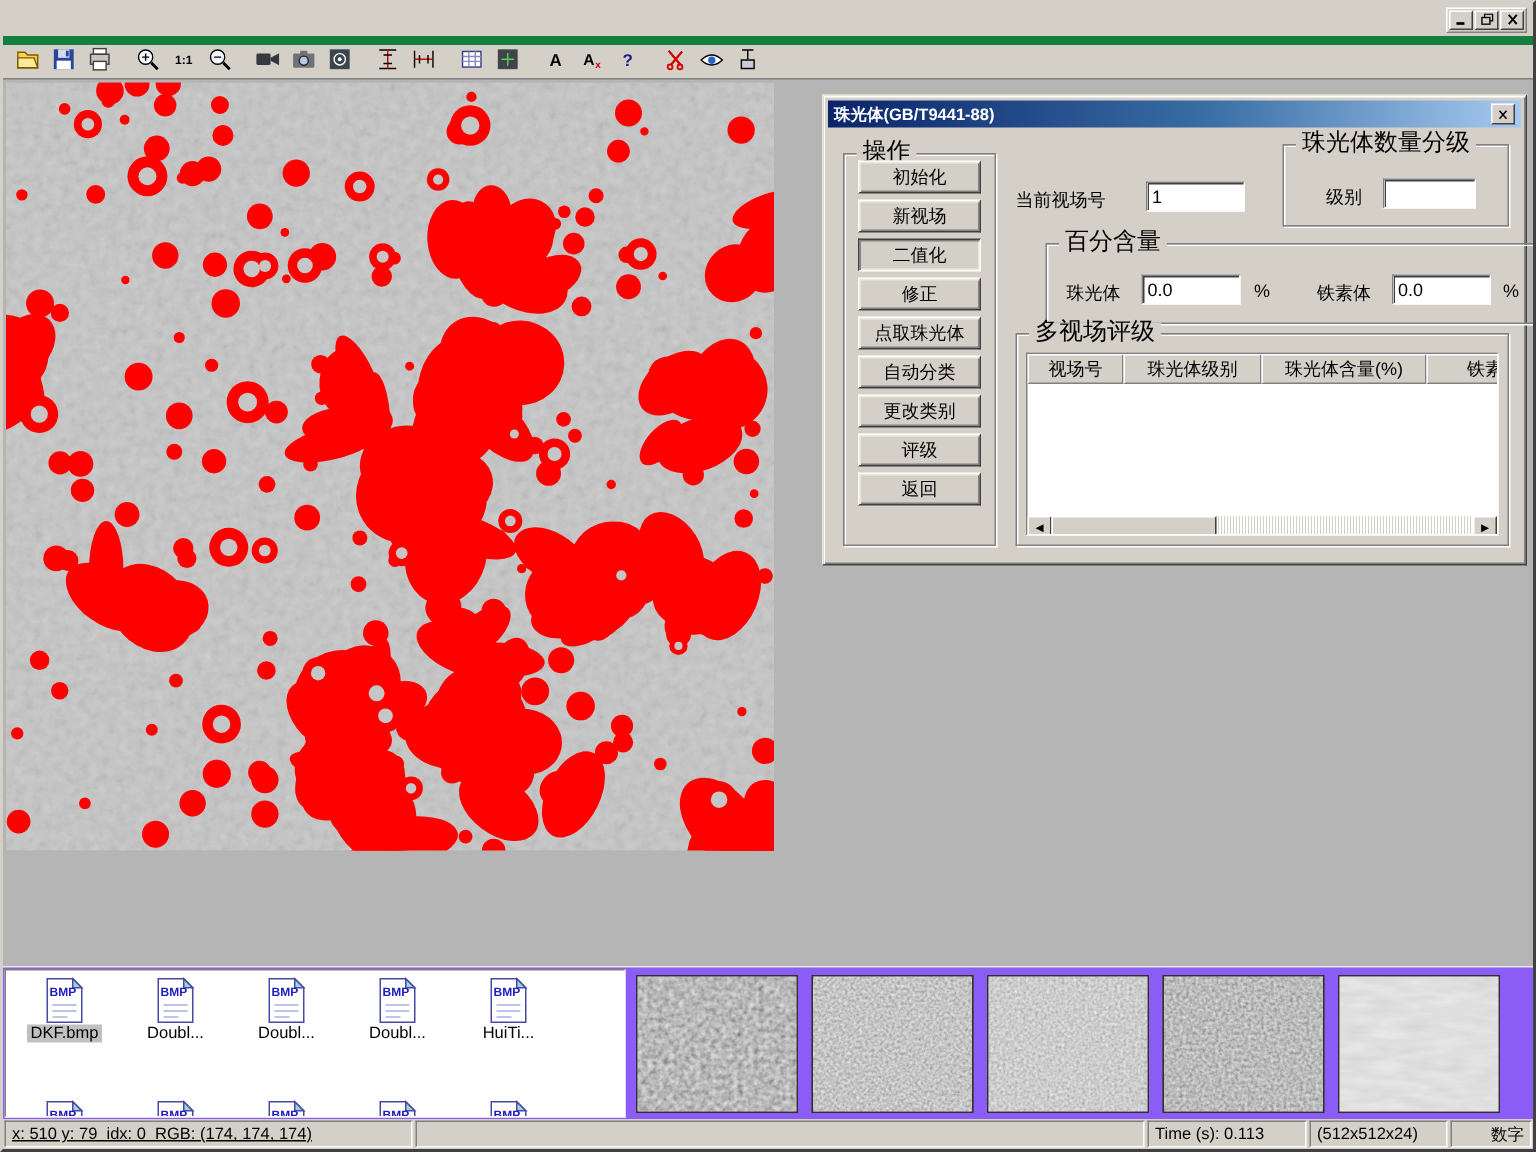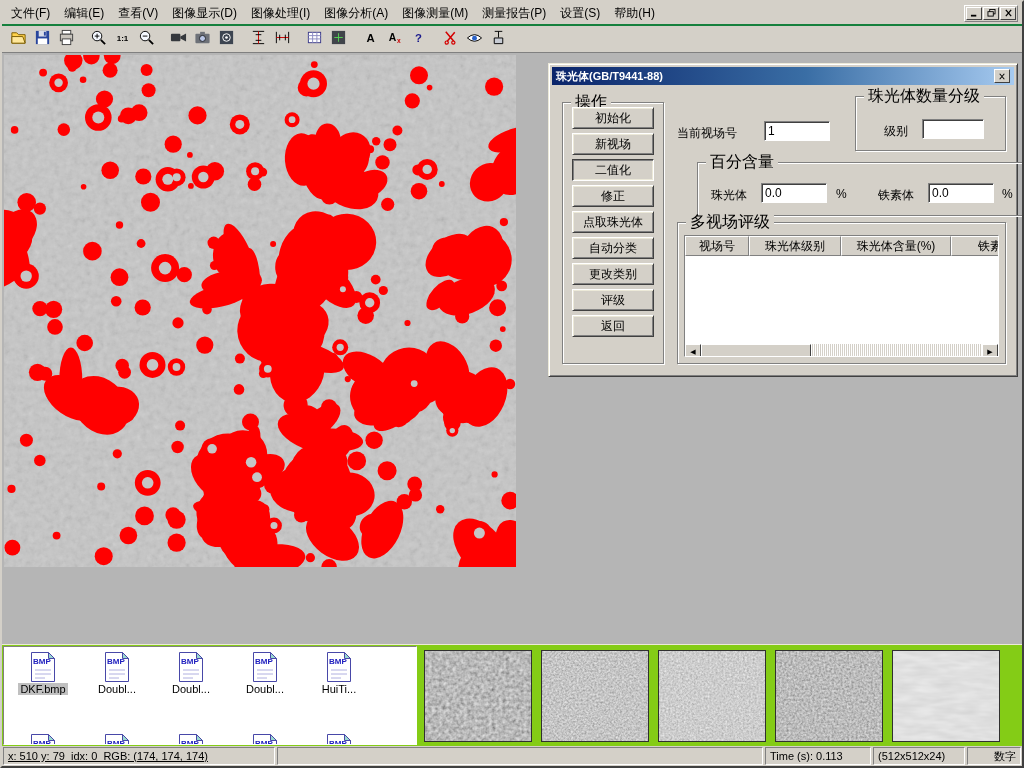--- a/index.html
+++ b/index.html
@@ -12,21 +12,21 @@
   .title-text{color:#fff;font-size:11px;font-weight:bold;white-space:nowrap;}
   .brand{position:absolute;right:8px;color:#ff9c00;font-size:12px;font-weight:bold;}
 
   .menubar{height:22px;flex:none;display:flex;align-items:center;padding:0 2px;background:#d4d0c8;}
   .menu-items{display:flex;align-items:center;}
   .menu-item{padding:3px 7px;font-size:12px;cursor:default;white-space:nowrap;}
   .mdi-controls{margin-left:auto;display:flex;gap:1px;padding:1px;margin-right:2px;border:1px solid;border-color:#fff #808080 #808080 #fff;}
   .mdi-btn{width:16px;height:13px;display:flex;align-items:center;justify-content:center;background:#d4d0c8;border:1px solid;border-color:#fff #404040 #404040 #fff;padding:0;}
   .mdi-btn svg{width:9px;height:8px;}
 
-  .toolbar{height:28px;flex:none;display:flex;align-items:center;padding:0 4px;border-top:2px solid #15803d;}
+  .toolbar{height:28px;flex:none;display:flex;align-items:center;padding:0 4px;border-top:6px solid #15803d;}
   .tbtn{width:24px;height:23px;flex:none;background:transparent;border:1px solid transparent;display:flex;align-items:center;justify-content:center;padding:0;}
   .tbtn svg{width:17px;height:17px;}
   .tb-gap{width:8px;flex:none;}
 
   .workspace{flex:1;position:relative;background:#b5b5b5;border-top:1px solid #808080;overflow:hidden;}
   .micrograph{position:absolute;left:2px;top:2px;display:block;}
 
   .dialog{position:absolute;left:546px;top:10px;width:470px;height:314px;background:#d4d0c8;border:1px solid;border-color:#ece9d8 #404040 #404040 #ece9d8;box-shadow:inset 1px 1px 0 #fff,inset -1px -1px 0 #808080;}
   .dlg-title{height:18px;margin:3px 3px 0 3px;background:linear-gradient(90deg,#0a246a,#3a6ea5 55%,#a6caf0);display:flex;align-items:center;padding:0 4px;}
   .dlg-title .dlg-title-text{color:#fff;font-size:11px;font-weight:bold;}
@@ -49,21 +49,21 @@
   .th{flex:none;height:20px;display:flex;align-items:center;justify-content:center;font-size:12px;background:#d4d0c8;border:1px solid;border-color:#fff #808080 #808080 #fff;overflow:hidden;white-space:nowrap;}
   .tbody{flex:1;background:#fff;overflow:hidden;}
   .tr{display:flex;height:16px;}
   .td{flex:none;font-size:12px;line-height:15px;padding:0 3px;border-right:1px solid #d0d0d0;border-bottom:1px solid #d0d0d0;overflow:hidden;white-space:nowrap;}
   .td.num{text-align:right;}
   .hscroll{flex:none;height:16px;display:flex;background:#ece9d8;}
   .scr-btn{width:16px;height:16px;flex:none;background:#d4d0c8;border:1px solid;border-color:#fff #404040 #404040 #fff;font-size:7px;display:flex;align-items:center;justify-content:center;color:#000;}
   .scr-track{flex:1;position:relative;background:repeating-linear-gradient(90deg,#fff 0 1px,#d4d0c8 1px 2px);}
   .scr-thumb{position:absolute;left:0;top:0;width:110px;height:100%;background:#d4d0c8;border:1px solid;border-color:#fff #404040 #404040 #fff;}
 
-  .filepanel{height:102px;flex:none;background:#84cc16;display:flex;border-top:1px solid #ece9d8;}
+  .filepanel{height:102px;flex:none;background:#8b5cf6;display:flex;border-top:1px solid #ece9d8;}
   .file-list{width:414px;flex:none;margin:1px;background:#fff;border:1px solid;border-color:#808080 #fff #fff #808080;position:relative;overflow:hidden;}
   .file-row{position:absolute;left:2px;top:4px;display:flex;}
   .file-row.row2{top:86px;}
   .file-item{width:74px;display:flex;flex-direction:column;align-items:center;flex:none;}
   .file-item svg{width:30px;height:32px;flex:none;}
   .fname{font-size:11px;padding:0 2px;white-space:nowrap;}
   .fname.sel{background:#c0c0c0;}
   .thumbs{flex:1;display:flex;align-items:center;gap:9px;padding:0 6px;}
   .thumb{width:108px;height:92px;flex:none;border:1px solid #303030;display:block;background:#666;}
 
@@ -75,32 +75,20 @@
   .sb-size{width:92px;flex:none;}
   .sb-mode{width:54px;flex:none;justify-content:flex-end;}
 </style>
 </head>
 <body>
 
 <div class="app">
 
 
   <div class="menubar">
-    <div class="menu-items">
-        <span class="menu-item">文件(F)</span>
-        <span class="menu-item">编辑(E)</span>
-        <span class="menu-item">查看(V)</span>
-        <span class="menu-item">图像显示(D)</span>
-        <span class="menu-item">图像处理(I)</span>
-        <span class="menu-item">图像分析(A)</span>
-        <span class="menu-item">图像测量(M)</span>
-        <span class="menu-item">测量报告(P)</span>
-        <span class="menu-item">设置(S)</span>
-        <span class="menu-item">帮助(H)</span>
-      </div>
     <div class="mdi-controls">
         <button class="mdi-btn">
           <svg viewBox="0 0 10 9">
             <rect x="1" y="6.5" width="6" height="2" fill="#000"></rect>
           </svg>
         </button>
         <button class="mdi-btn">
           <svg viewBox="0 0 10 9">
             <rect x="3" y="0.5" width="6" height="5" fill="none" stroke="#000"></rect>
             <rect x="1" y="3" width="6" height="5" fill="#d4d0c8" stroke="#000"></rect>

